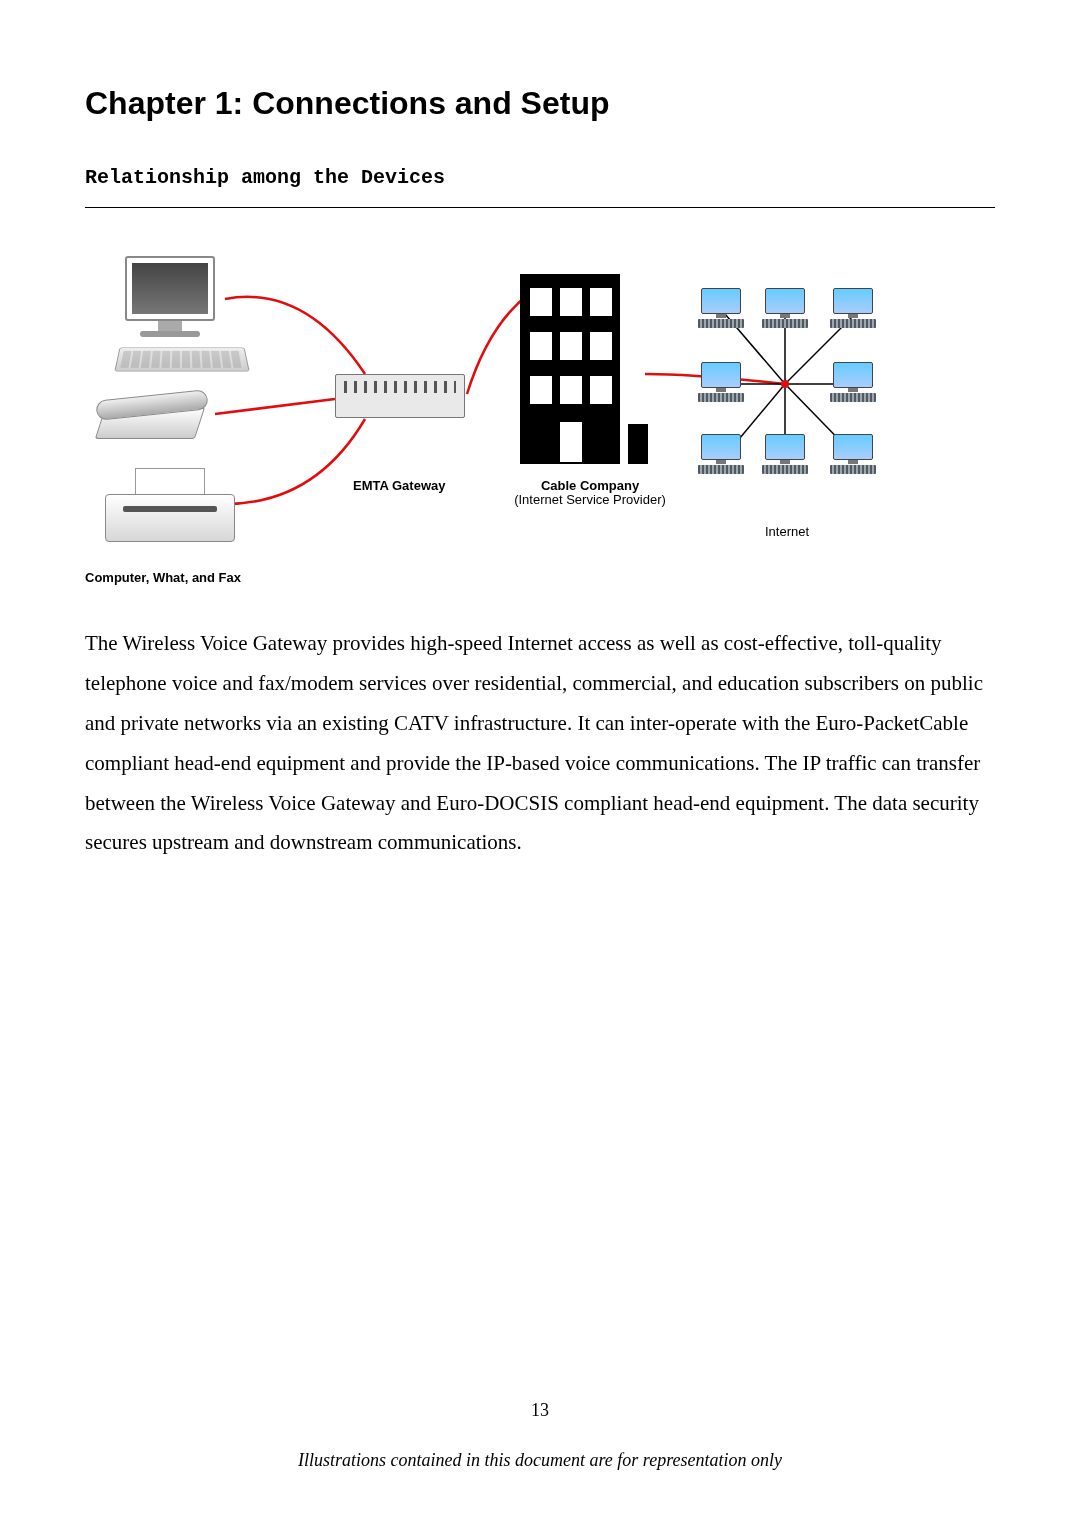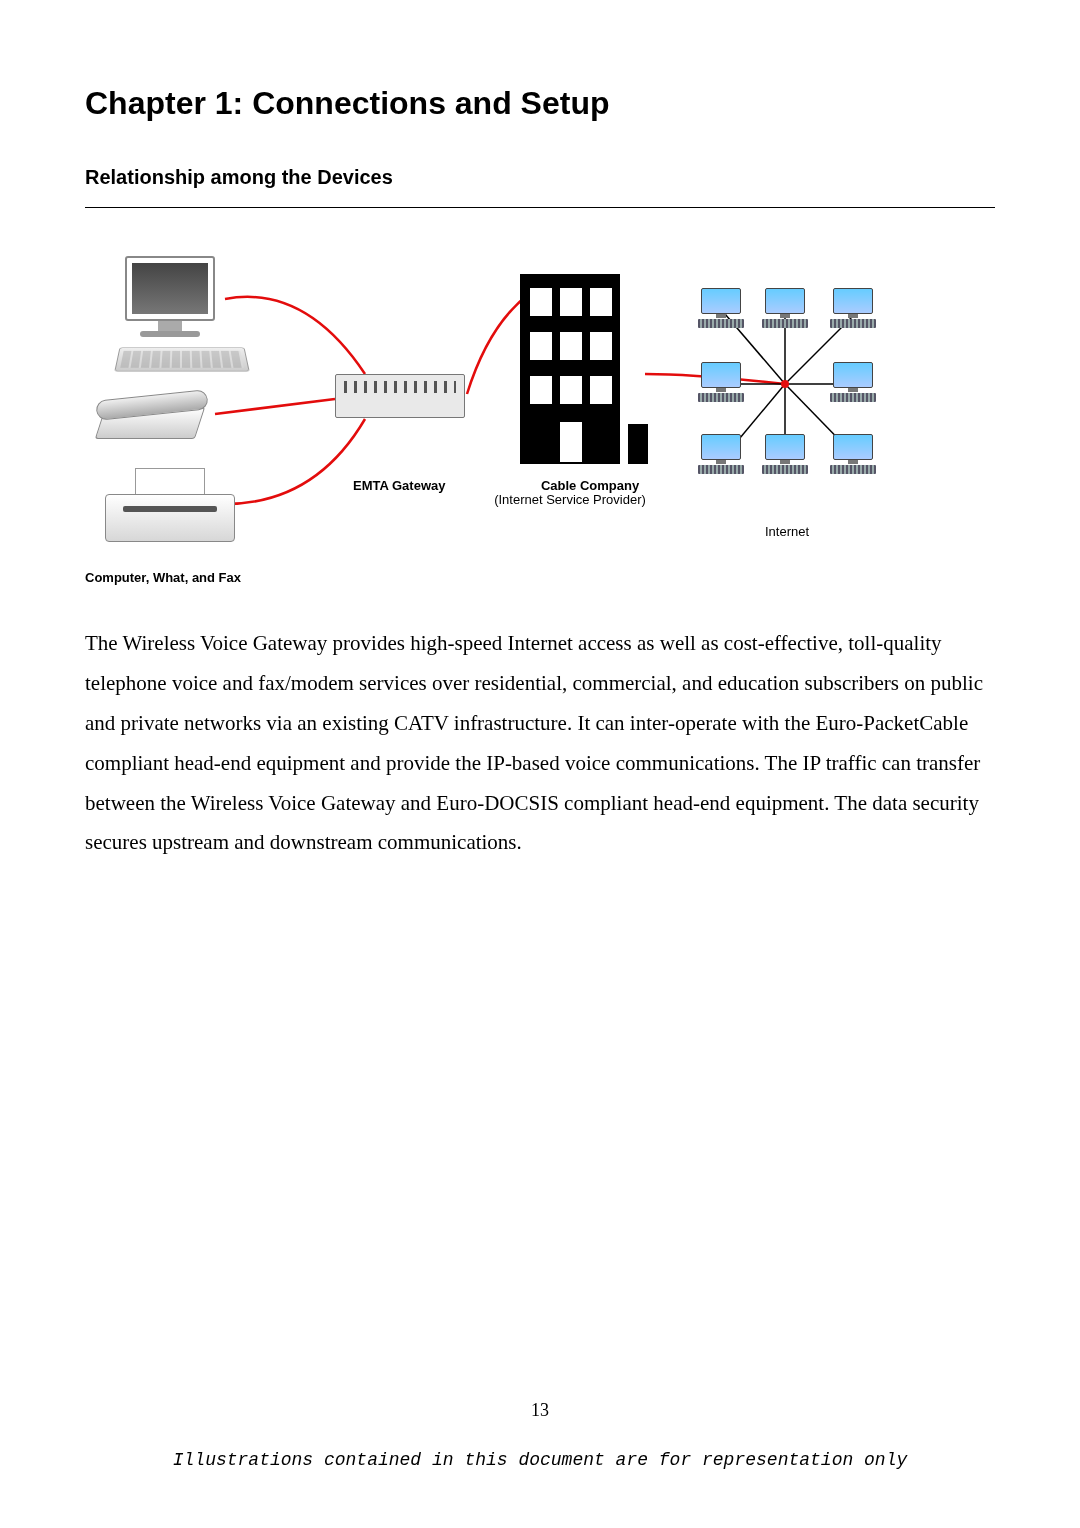--- a/index.html
+++ b/index.html
@@ -14,21 +14,21 @@
   .page {
     padding: 85px 85px 0 85px;
   }
   h1.chapter {
     font-family: "Lucida Sans", "Lucida Grande", Verdana, sans-serif;
     font-size: 32px;
     font-weight: 700;
     margin-bottom: 44px;
   }
   h2.section {
-    font-family: Liberation Sans, sans-serif;
+    font-family: Liberation Mono, monospace;
     font-size: 20px;
     font-weight: 700;
     margin-bottom: 10px;
     padding-bottom: 8px;
   }
   hr.rule {
     border: none;
     border-top: 1.5px solid #000;
     margin-bottom: 36px;
   }
@@ -158,21 +158,21 @@
   .pc .k { width:46px; height:9px; background:#9aa; margin:1px auto 0;
            background-image: repeating-linear-gradient(90deg,#556 0 2px,#9aa 2px 4px); border-radius:1px;}
 
   
   .page-num {
     position:absolute; left:0; right:0; top:1400px; text-align:center;
     font-size:18px;
   }
   .footer-note {
     position:absolute; left:0; right:0; top:1450px; text-align:center;
-    font-family: Liberation Mono, monospace;
+    font-family: Liberation Serif, serif;
     font-style: italic; font-size:18px;
     clip-path: inset(0 160px 0 0);
     white-space: nowrap;
   }
 </style>
 </head>
 <body>
 
 <div class="page">
 
@@ -235,21 +235,21 @@
         <div class="win" style="left:10px; top:58px;"></div>
         <div class="win" style="left:40px; top:58px;"></div>
         <div class="win" style="left:70px; top:58px;"></div>
         <div class="win" style="left:10px; top:102px;"></div>
         <div class="win" style="left:40px; top:102px;"></div>
         <div class="win" style="left:70px; top:102px;"></div>
         <div class="win" style="left:40px; top:148px; height:40px;"></div>
       </div>
     </div>
     <div class="dia-label bold" style="left:415px; top:234px; width:180px;">Cable Company</div>
-    <div class="dia-label" style="left:380px; top:248px; width:210px;">(Internet Service Provider)</div>
+    <div class="dia-label" style="left:400px; top:248px; width:210px;">(Internet Service Provider)</div>
 
     <div class="inet">
       <div class="pc" style="left:12px;  top:4px;">
           <div class="m"></div>
           <div class="s"></div>
           <div class="k"></div>
         </div>
       <div class="pc" style="left:76px;  top:4px;">
           <div class="m"></div>
           <div class="s"></div>

